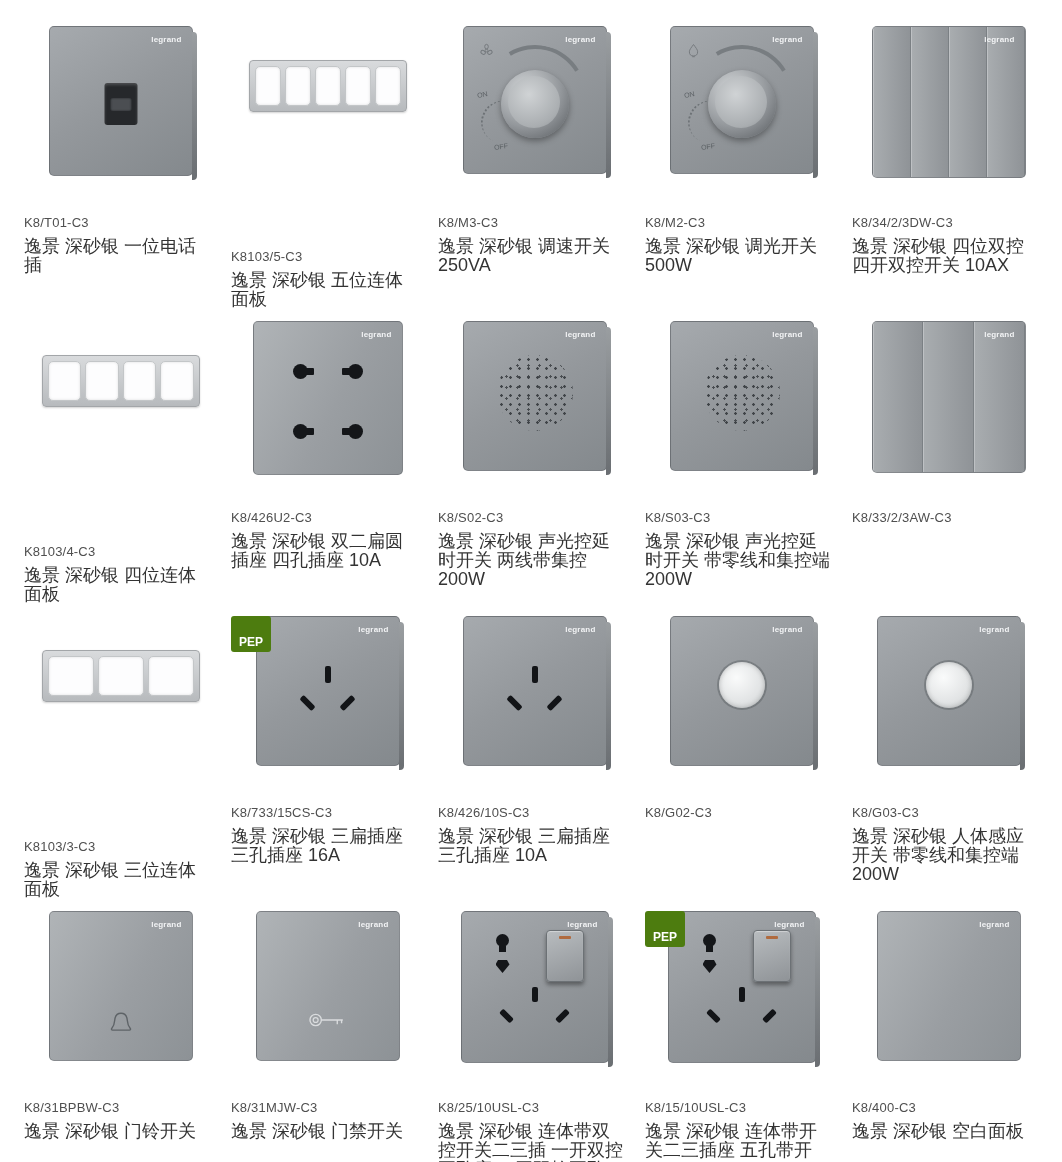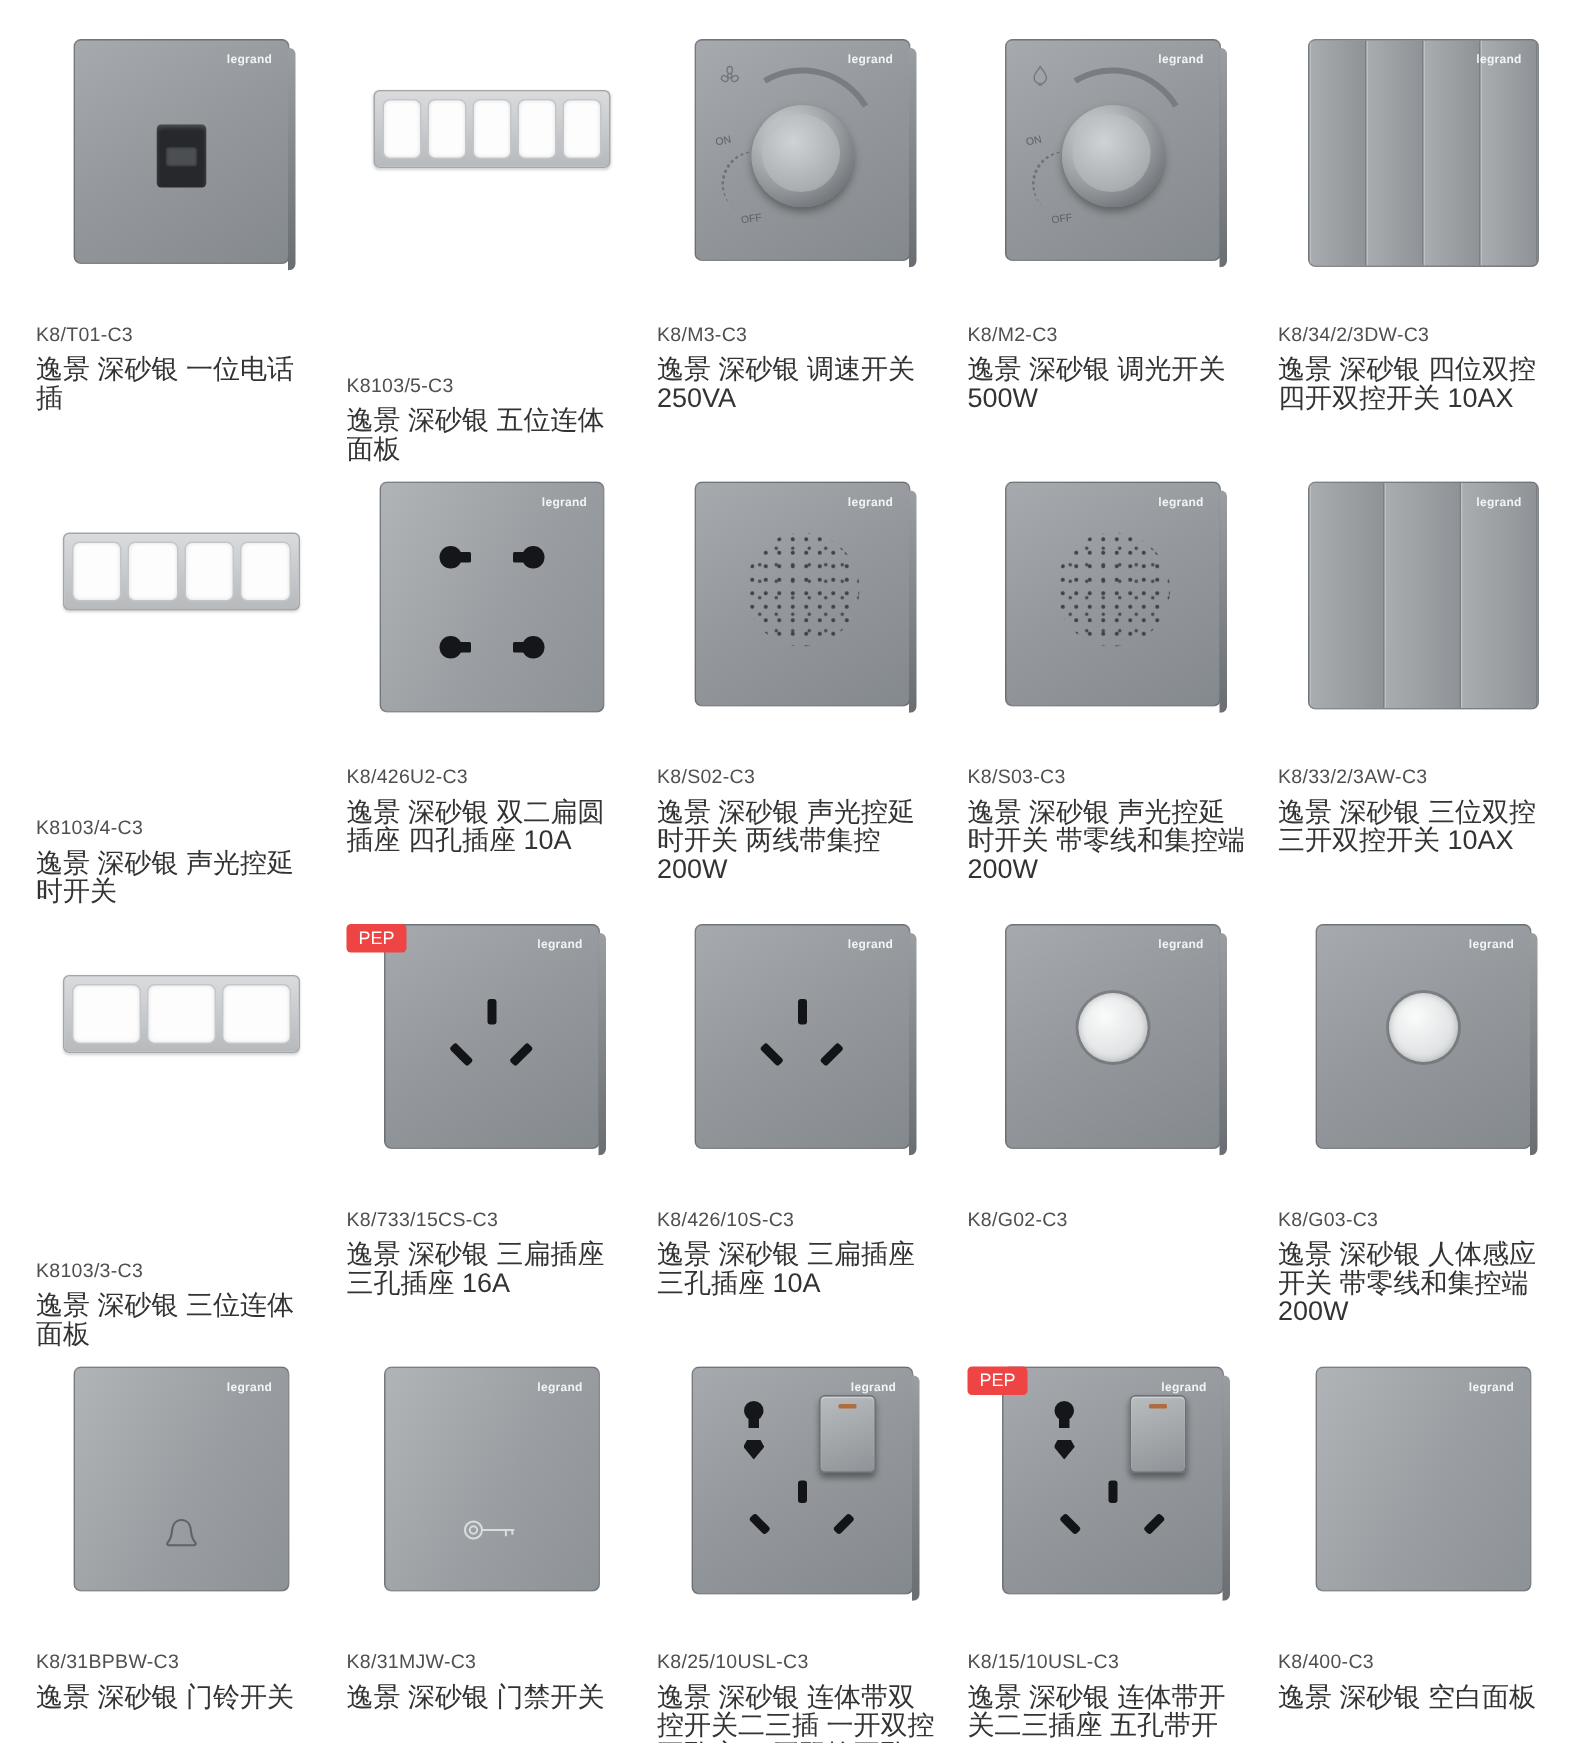--- a/index.html
+++ b/index.html
@@ -2,21 +2,21 @@
 <html><head>
 <meta charset="utf-8">
 <style>
   html,body{margin:0;padding:0;background:#fff;}
   body{width:1062px;height:1162px;font-family:"Liberation Sans","DejaVu Sans",sans-serif;overflow:hidden;}
   .grid{display:grid;grid-template-columns:repeat(5,207px);grid-auto-rows:295px;padding:4px 0 0 24px;}
   .cell{position:relative;padding-right:14px;}
   .imgbox{position:relative;height:164px;}
   .sku{margin-top:25px;font-size:13px;color:#4f4f4f;letter-spacing:.2px;}
   .desc{margin-top:7px;font-size:18px;color:#333;line-height:19px;width:188px;}
-  .pep{position:absolute;left:0;top:0;z-index:3;background:#ef4444;color:#fff;font-size:12px;font-weight:normal;padding:2px 8px 3px;border-radius:3px;}
+  .pep{position:absolute;left:0;top:0;z-index:3;background:#4d7c0f;color:#fff;font-size:12px;font-weight:bold;padding:19px 8px 3px;border-radius:3px;}
   
   .plate{position:relative;width:142px;height:148px;margin:22px auto 0;border-radius:5px;
          background:linear-gradient(148deg,#a6aaae 0%,#94989c 48%,#84898d 100%);
          border:1px solid rgba(60,64,68,.35);}
   .p3d::after{content:"";position:absolute;top:5px;right:-5px;width:5px;height:100%;
          background:linear-gradient(#9a9ea1,#6a6e72);border-radius:0 4px 4px 0;transform:skewY(-2deg);}
   .pflat{background:linear-gradient(118deg,#b0b4b7 0%,#9a9ea2 55%,#8d9296 100%);}
   .logo{position:absolute;top:8px;right:10px;font-size:8px;font-weight:bold;color:rgba(250,251,252,.92);letter-spacing:.2px;}
   
   .jack{position:absolute;left:50%;top:52%;transform:translate(-50%,-50%);width:33px;height:42px;background:#26282b;border-radius:3px;box-shadow:inset 0 2px 3px rgba(255,255,255,.18);}
@@ -167,21 +167,21 @@
   <div class="cell">
     <div class="imgbox">
       <div class="frame">
         <div class="win"></div>
           <div class="win"></div>
           <div class="win"></div>
           <div class="win"></div>
       </div>
     </div>
     <div class="sku">K8103/4-C3</div>
-    <div class="desc">逸景 深砂银 声光控延时开关</div>
+    <div class="desc">逸景 深砂银 四位连体面板</div>
   </div>
 
   <div class="cell">
     <div class="imgbox">
       <div class="plate pflat socket4">
         <span class="logo">legrand</span>
         <div class="pairrow pr1">
             <div class="hole hL"></div>
             <div class="hole hR"></div>
           </div>
@@ -220,21 +220,20 @@
   <div class="cell">
     <div class="imgbox">
       <div class="plate pflat strips">
         <div class="strip"></div>
           <div class="strip"></div>
           <div class="strip"></div>
         <span class="logo">legrand</span>
       </div>
     </div>
     <div class="sku">K8/33/2/3AW-C3</div>
-    <div class="desc">逸景 深砂银 三位双控 三开双控开关 10AX</div>
   </div>
 
   <div class="cell">
     <div class="imgbox">
       <div class="frame">
         <div class="win"></div>
           <div class="win"></div>
           <div class="win"></div>
       </div>
     </div>

